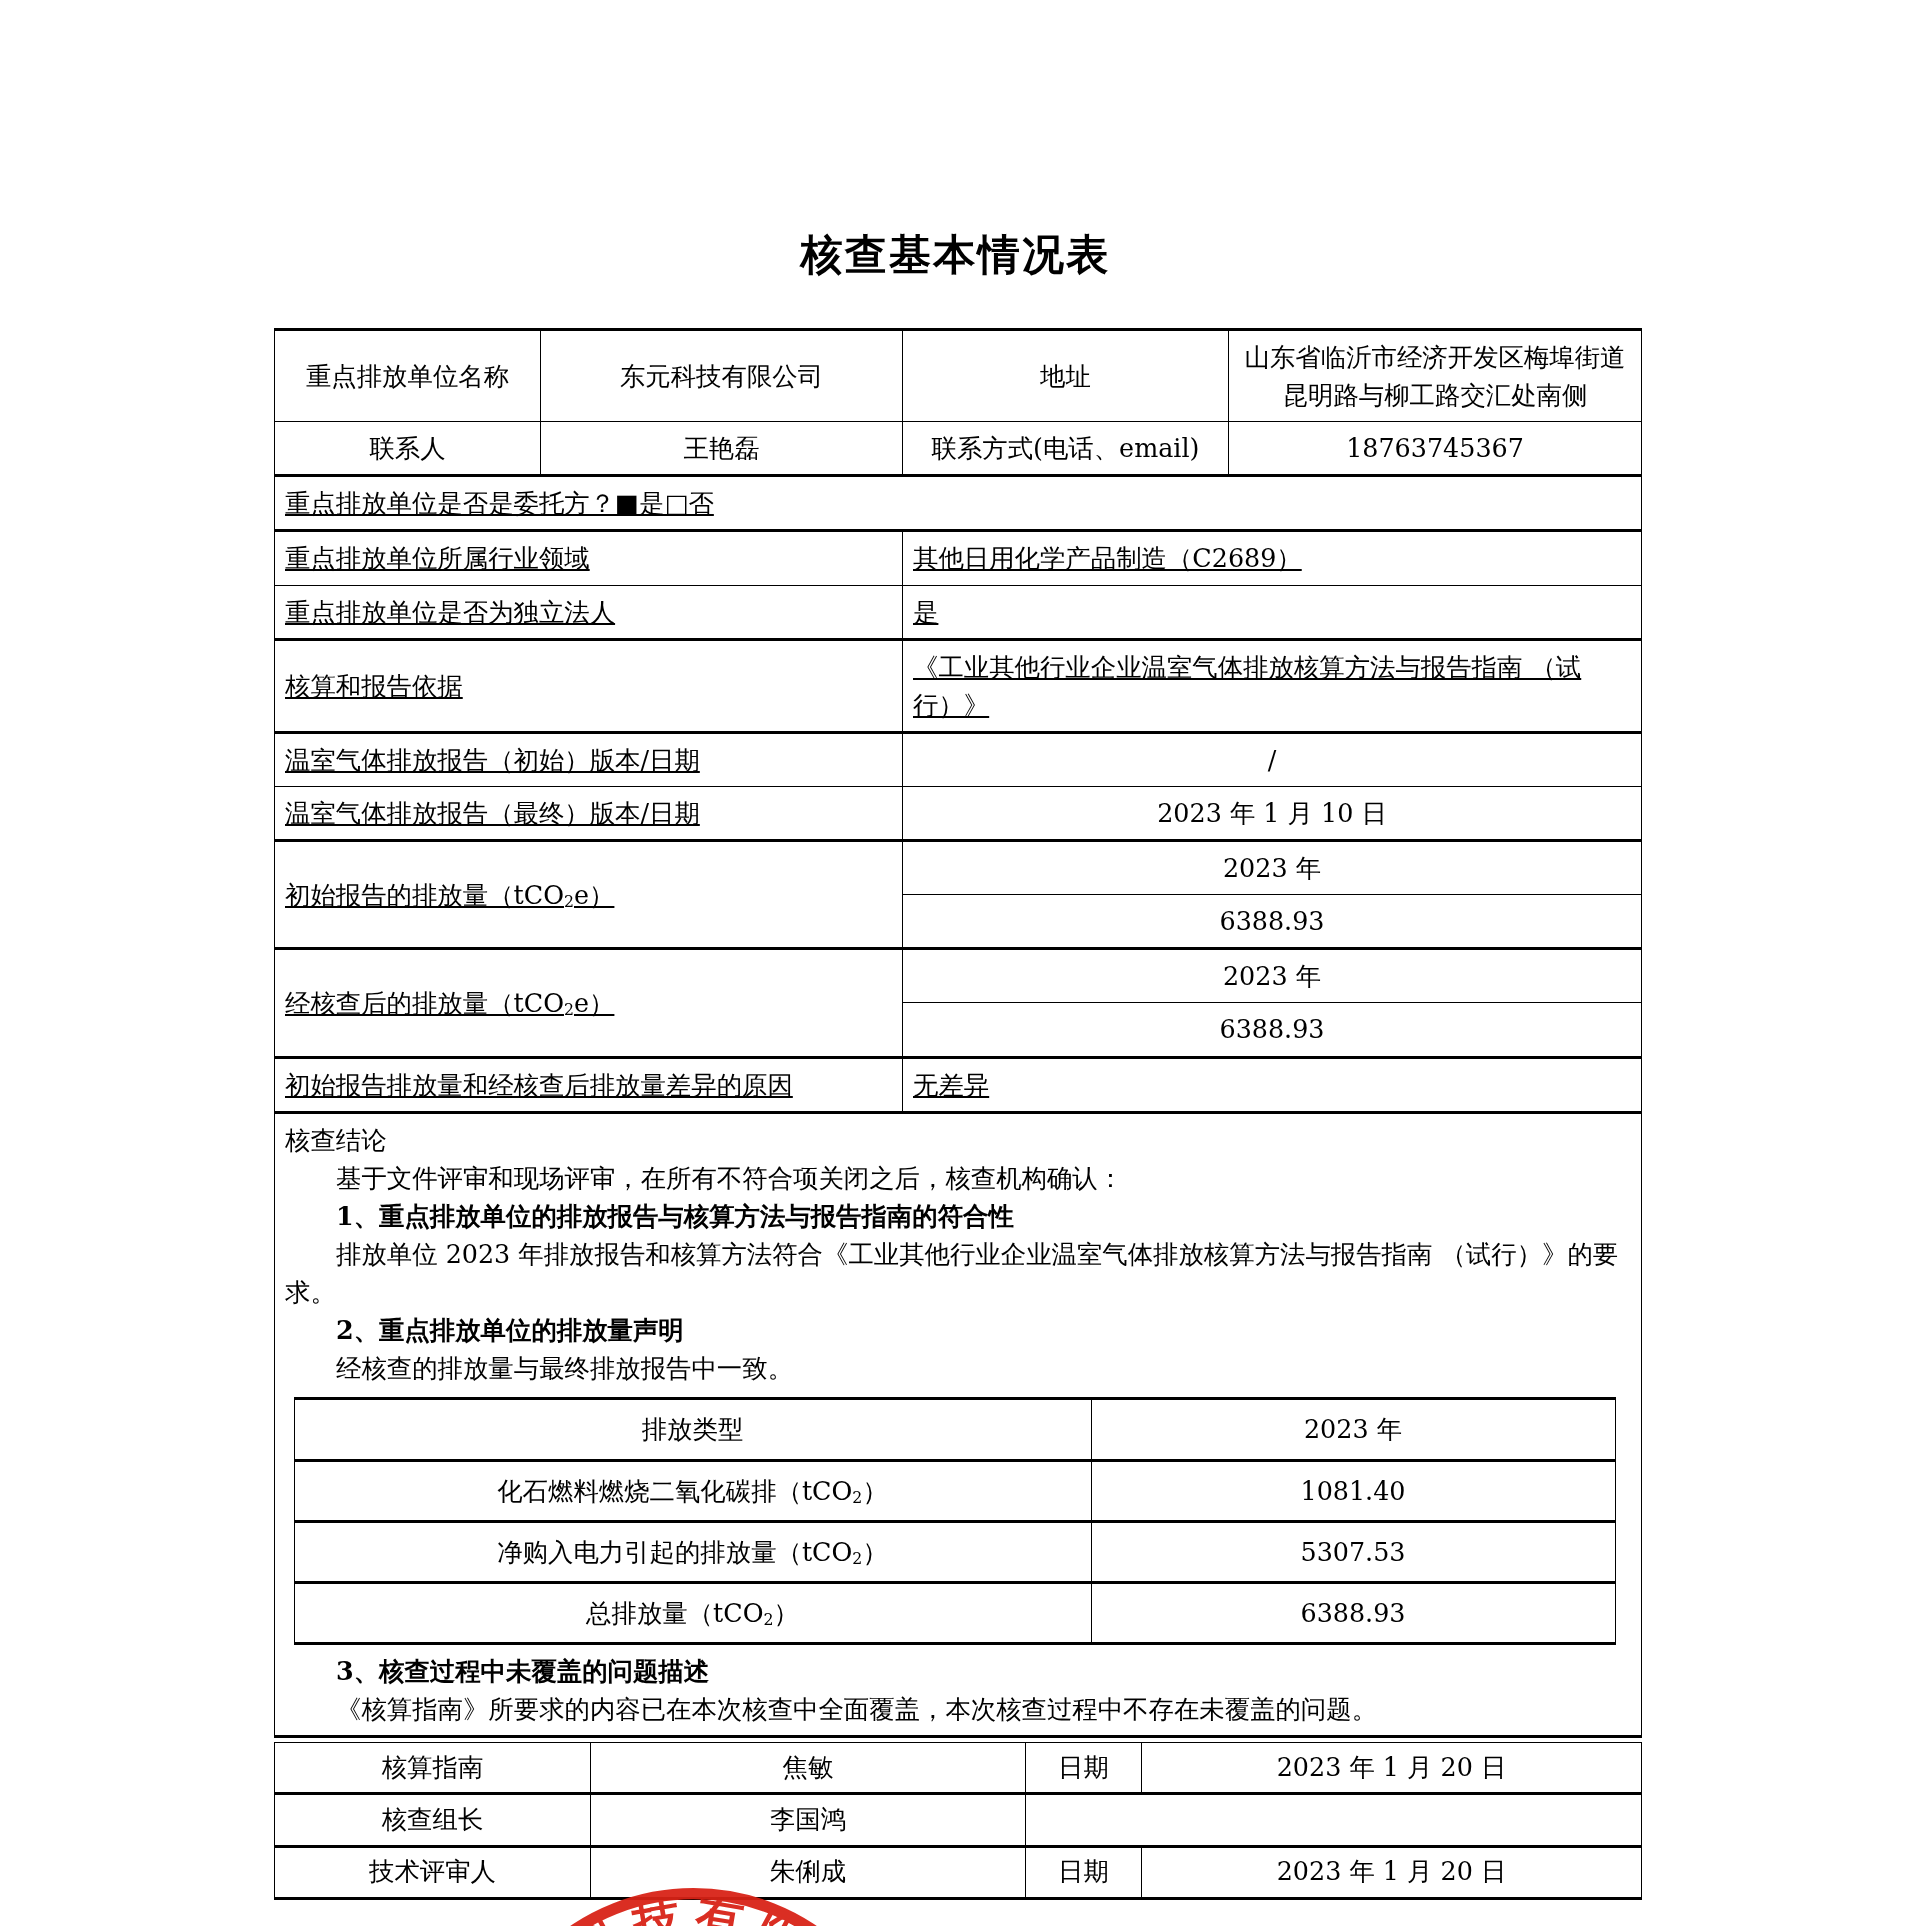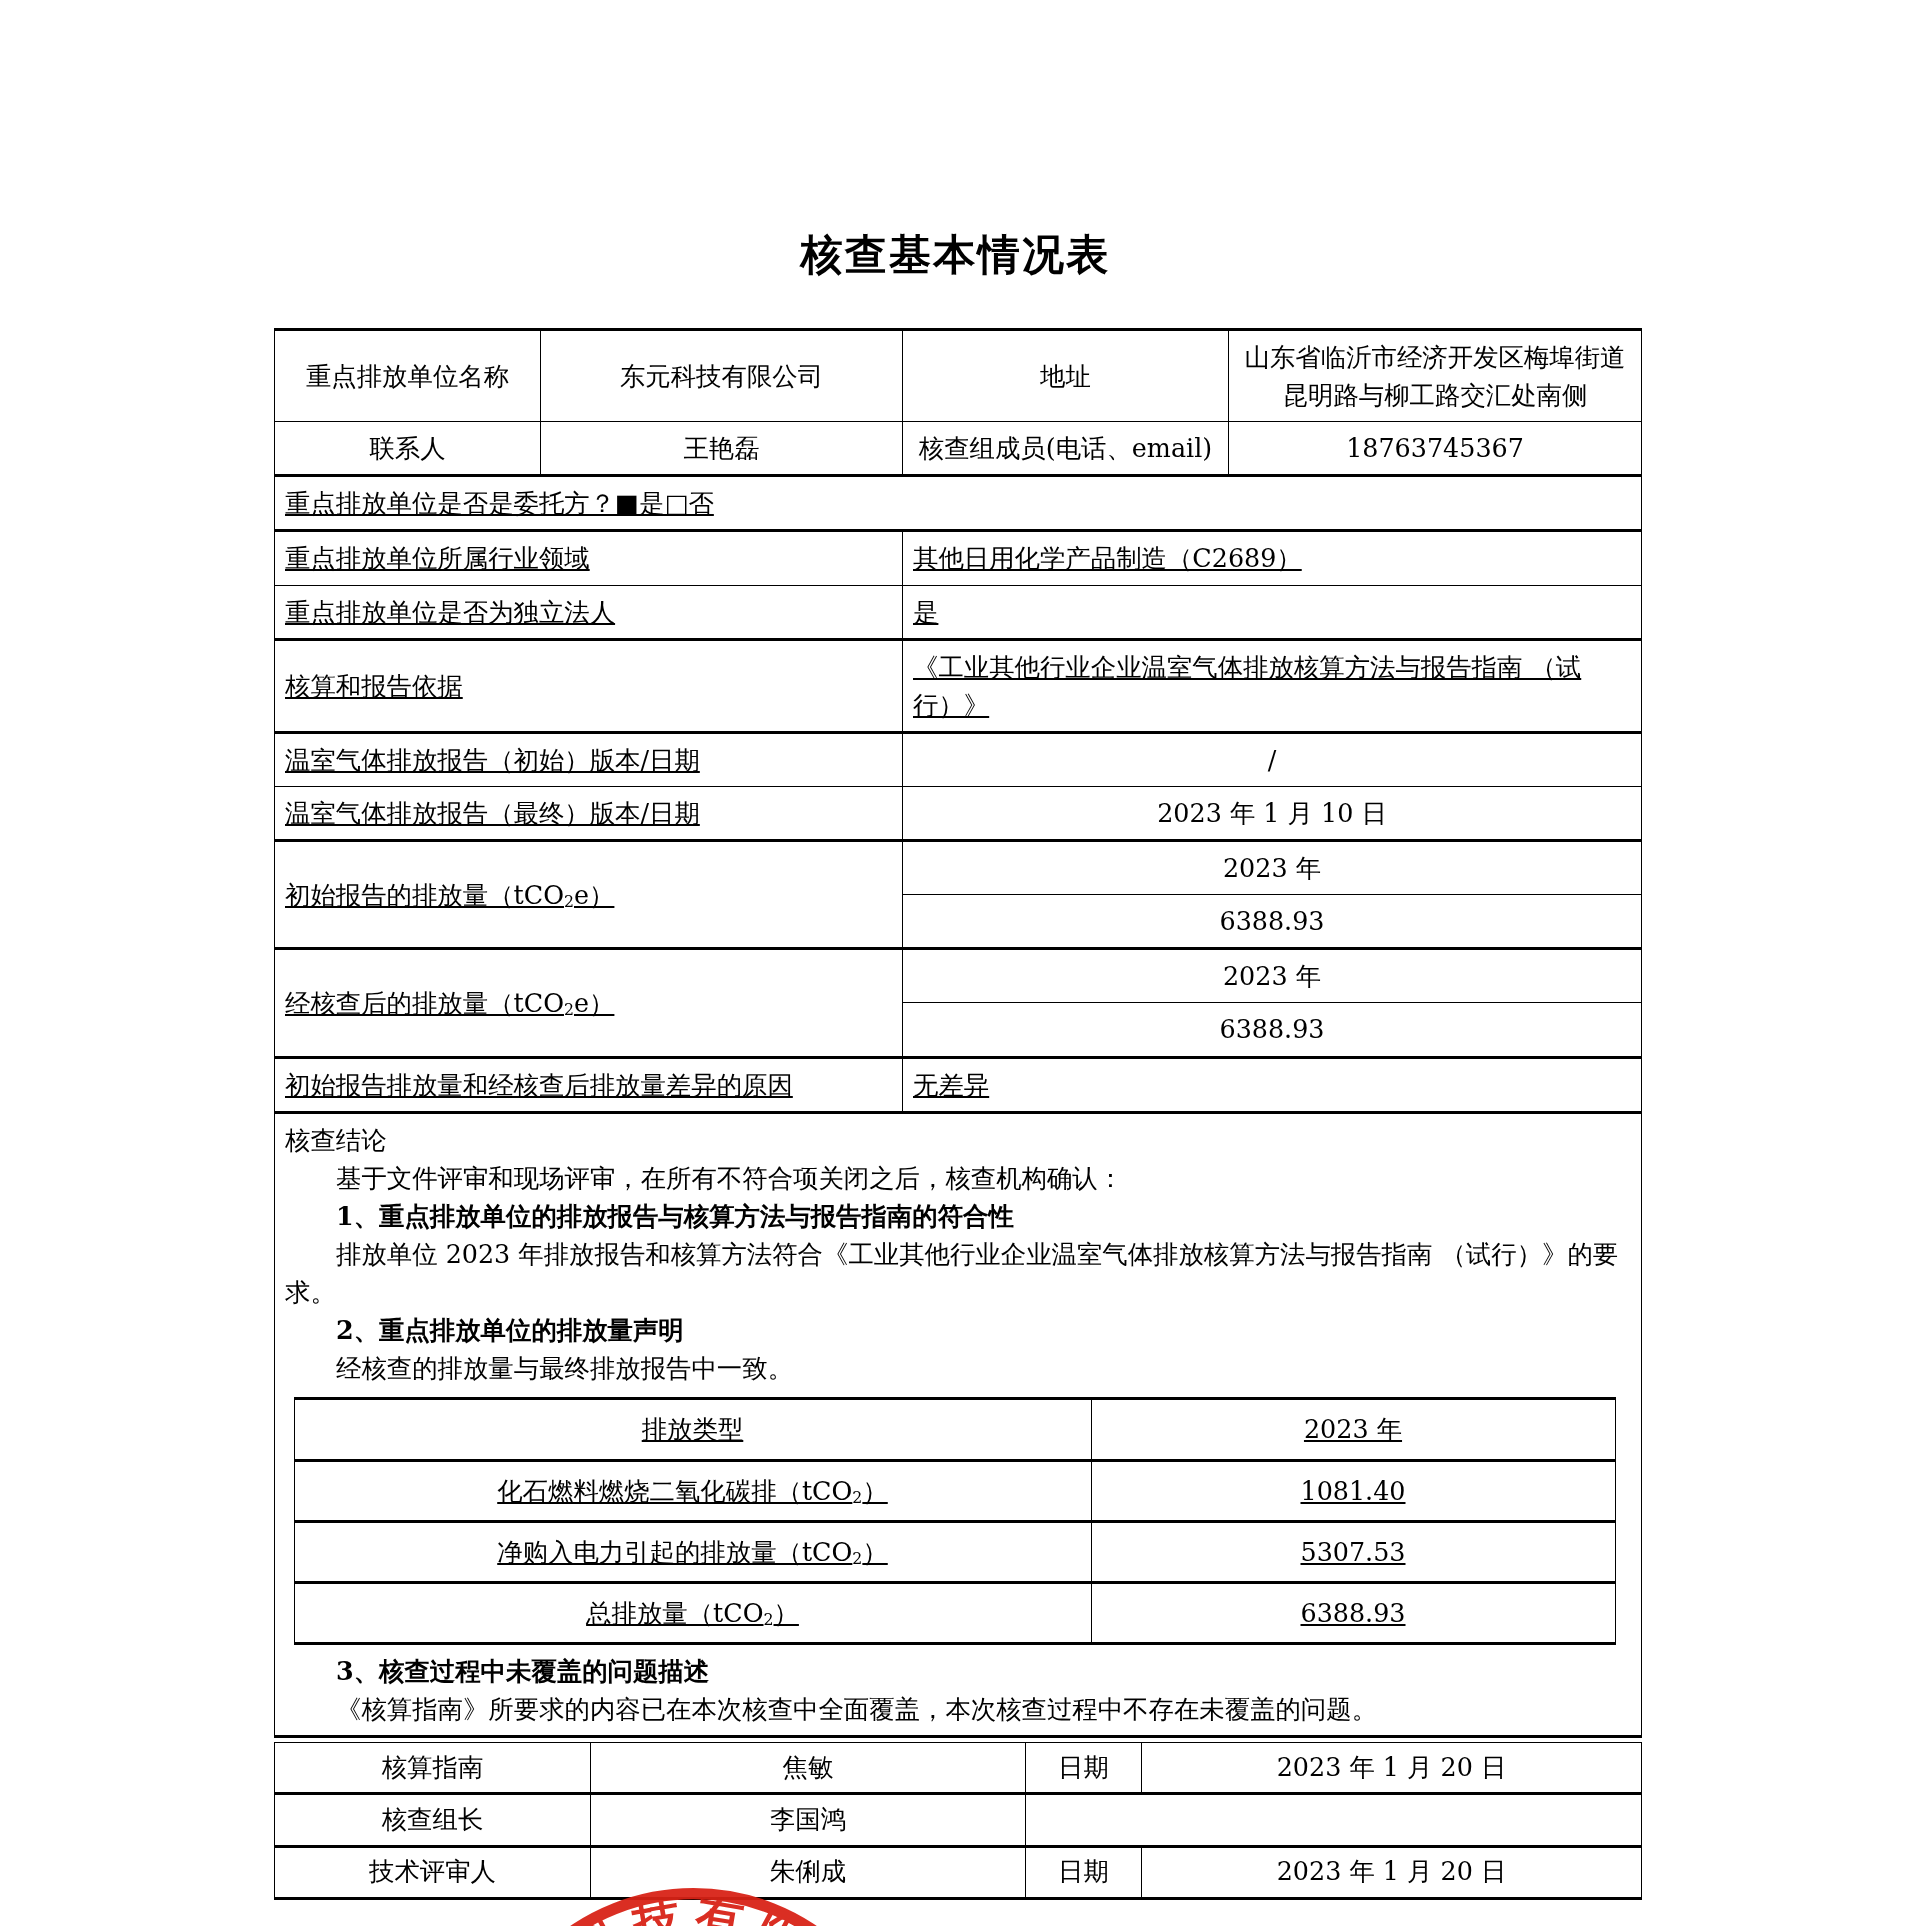--- a/index.html
+++ b/index.html
@@ -85,21 +85,20 @@
     margin: 10px 0 7px 8.5px;
     border-collapse: collapse;
     table-layout: fixed;
     font-size: 25.4px;
   }
   .emis-table td {
     border: 1.2px solid #000;
     padding: 10px 7.7px;
     text-align: center;
     vertical-align: middle;
-    text-decoration: underline;
   }
   .emis-table .thick { border-top: 3.5px solid #000; }
   .emis-table .thickb { border-bottom: 3.5px solid #000; }
   col.e1 { width: 797px; }
   col.e2 { width: 524px; }
 
   
   .sign-table {
     position: absolute;
     left: 274px;
@@ -152,21 +151,21 @@
     <tbody>
       <tr>
         <td class="thick-top c-center">重点排放单位名称</td>
         <td class="thick-top c-center">东元科技有限公司</td>
         <td class="thick-top c-center">地址</td>
         <td class="thick-top c-center">山东省临沂市经济开发区梅埠街道昆明路与柳工路交汇处南侧</td>
       </tr>
       <tr>
         <td class="c-center">联系人</td>
         <td class="c-center">王艳磊</td>
-        <td class="c-center">核查组成员(电话、email)</td>
+        <td class="c-center">联系方式(电话、email)</td>
         <td class="c-center">18763745367</td>
       </tr>
       <tr>
         <td class="thick-top lbl" colspan="4">重点排放单位是否是委托方？■是□否</td>
       </tr>
       <tr>
         <td class="thick-top lbl" colspan="2">重点排放单位所属行业领域</td>
         <td class="thick-top lbl" colspan="2">其他日用化学产品制造（C2689）</td>
       </tr>
       <tr>

